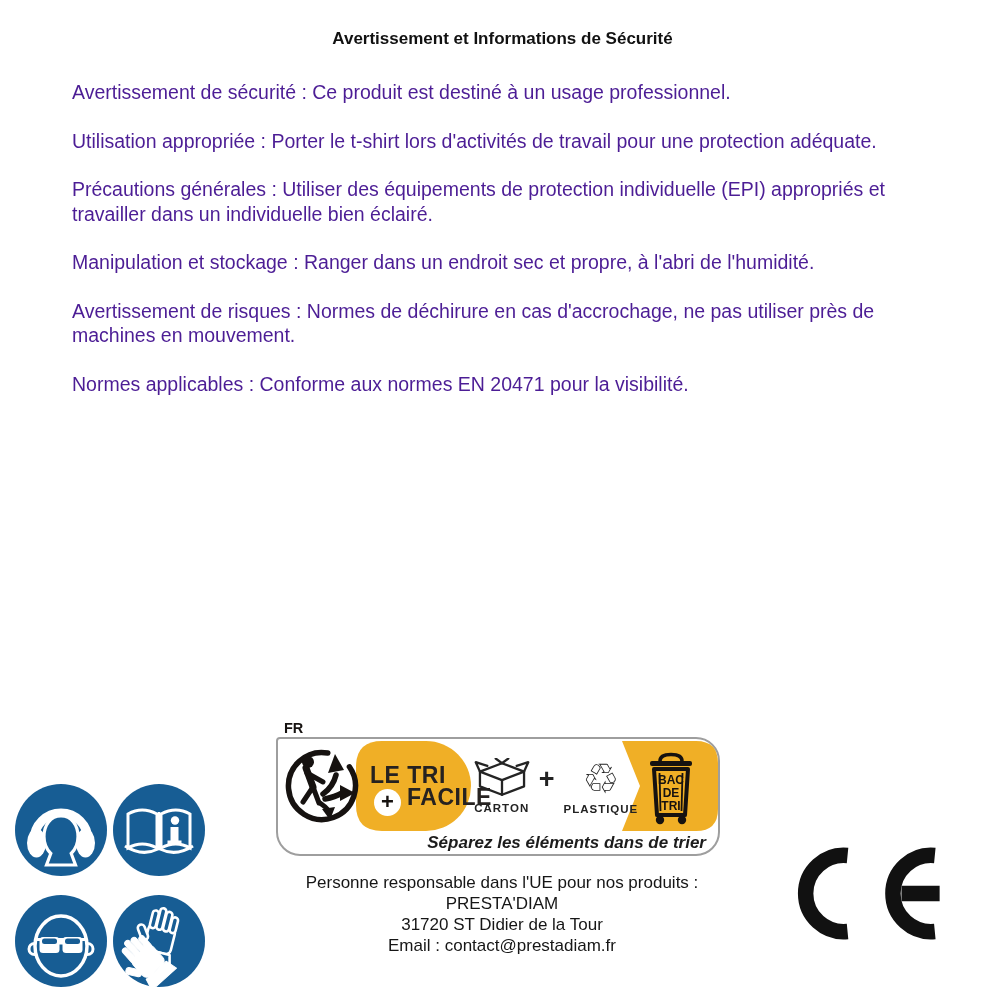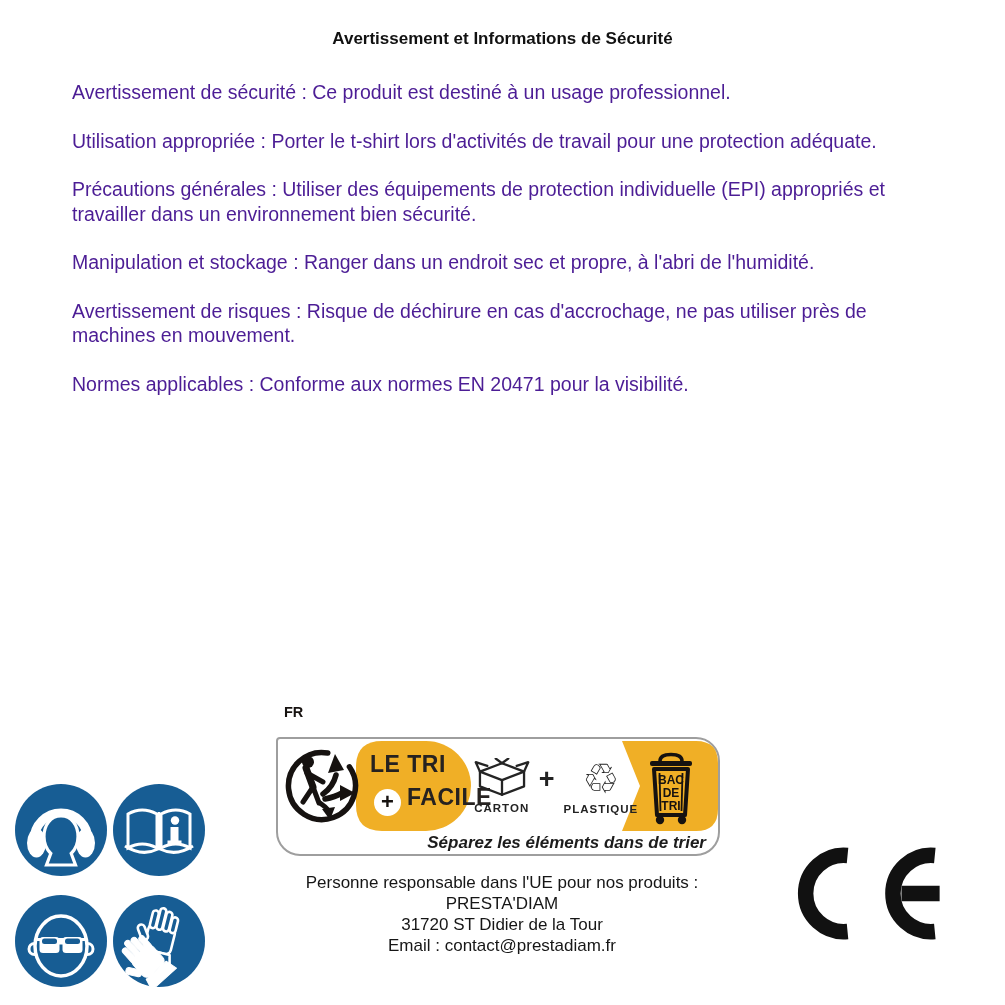--- a/index.html
+++ b/index.html
@@ -18,29 +18,29 @@
     font-size:19.5px;line-height:24.5px;color:#4c1d95;
   }
   .doc-body p{margin:0 0 24px 0;}
   
   .m-icons{
     position:absolute;left:14px;top:783px;
     display:grid;grid-template-columns:94px 94px;gap:17px 4px;
   }
   .m-icons svg{display:block;}
   
-  .fr-tag{position:absolute;left:284px;top:704px;font-size:14.5px;font-weight:bold;color:#161210;}
+  .fr-tag{position:absolute;left:284px;top:720px;font-size:14.5px;font-weight:bold;color:#161210;}
   .tri-label{
     position:absolute;left:276px;top:737px;width:444px;height:119px;
     border:2px solid #9e9e9e;border-radius:4px 24px 24px 24px;background:#fff;
     box-sizing:border-box;
   }
   .tri-label .band-svg{position:absolute;left:0;top:0;}
   .tri-ink{color:#262220;}
-  .letri{position:absolute;left:92px;top:12px;font-size:23px;font-weight:800;letter-spacing:.5px;}
+  .letri{position:absolute;left:92px;top:23px;font-size:23px;font-weight:800;letter-spacing:.5px;}
   .plus-badge{
     position:absolute;left:96px;top:50px;width:27px;height:27px;border-radius:50%;
     background:#fff;color:#161210;font-size:22px;font-weight:800;line-height:26px;text-align:center;
   }
   .facile{position:absolute;left:129px;top:45px;font-size:23px;font-weight:800;letter-spacing:.5px;}
   .mat-row{
     position:absolute;left:194px;top:8px;width:168px;height:78px;
     display:flex;align-items:center;justify-content:center;gap:9px;
   }
   .mat-col{display:flex;flex-direction:column;align-items:center;gap:2px;}
@@ -59,23 +59,23 @@
   .ce{position:absolute;left:796px;top:846px;}
 </style>
 </head>
 <body>
 
 <div class="doc-title">Avertissement et Informations de Sécurité</div>
 
 <div class="doc-body">
   <p>Avertissement de sécurité : Ce produit est destiné à un usage professionnel.</p>
   <p>Utilisation appropriée : Porter le t-shirt lors d'activités de travail pour une protection adéquate.</p>
-  <p>Précautions générales : Utiliser des équipements de protection individuelle (EPI) appropriés et travailler dans un environnement bien sécurité.</p>
+  <p>Précautions générales : Utiliser des équipements de protection individuelle (EPI) appropriés et travailler dans un individuelle bien éclairé.</p>
   <p>Manipulation et stockage : Ranger dans un endroit sec et propre, à l'abri de l'humidité.</p>
-  <p>Avertissement de risques : Risque de déchirure en cas d'accrochage, ne pas utiliser près de machines en mouvement.</p>
+  <p>Avertissement de risques : Normes de déchirure en cas d'accrochage, ne pas utiliser près de machines en mouvement.</p>
   <p>Normes applicables : Conforme aux normes EN 20471 pour la visibilité.</p>
 </div>
 
 <div class="m-icons">
 
   <svg width="94" height="94" viewBox="0 0 94 94">
     <circle cx="47" cy="47" r="46" fill="#175D94"></circle>
     <path d="M20,57 a27,27 0 0 1 54,0" fill="none" stroke="#fff" stroke-width="9"></path>
     <ellipse cx="22.5" cy="60" rx="9.5" ry="14.5" fill="#fff"></ellipse>
     <ellipse cx="71.5" cy="60" rx="9.5" ry="14.5" fill="#fff"></ellipse>

